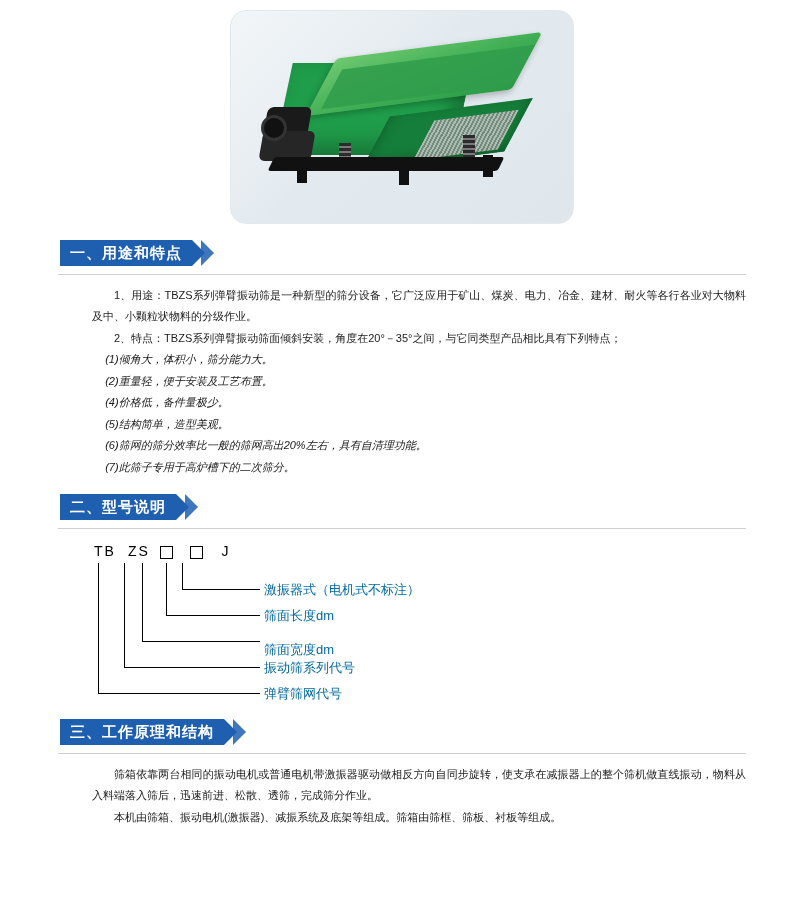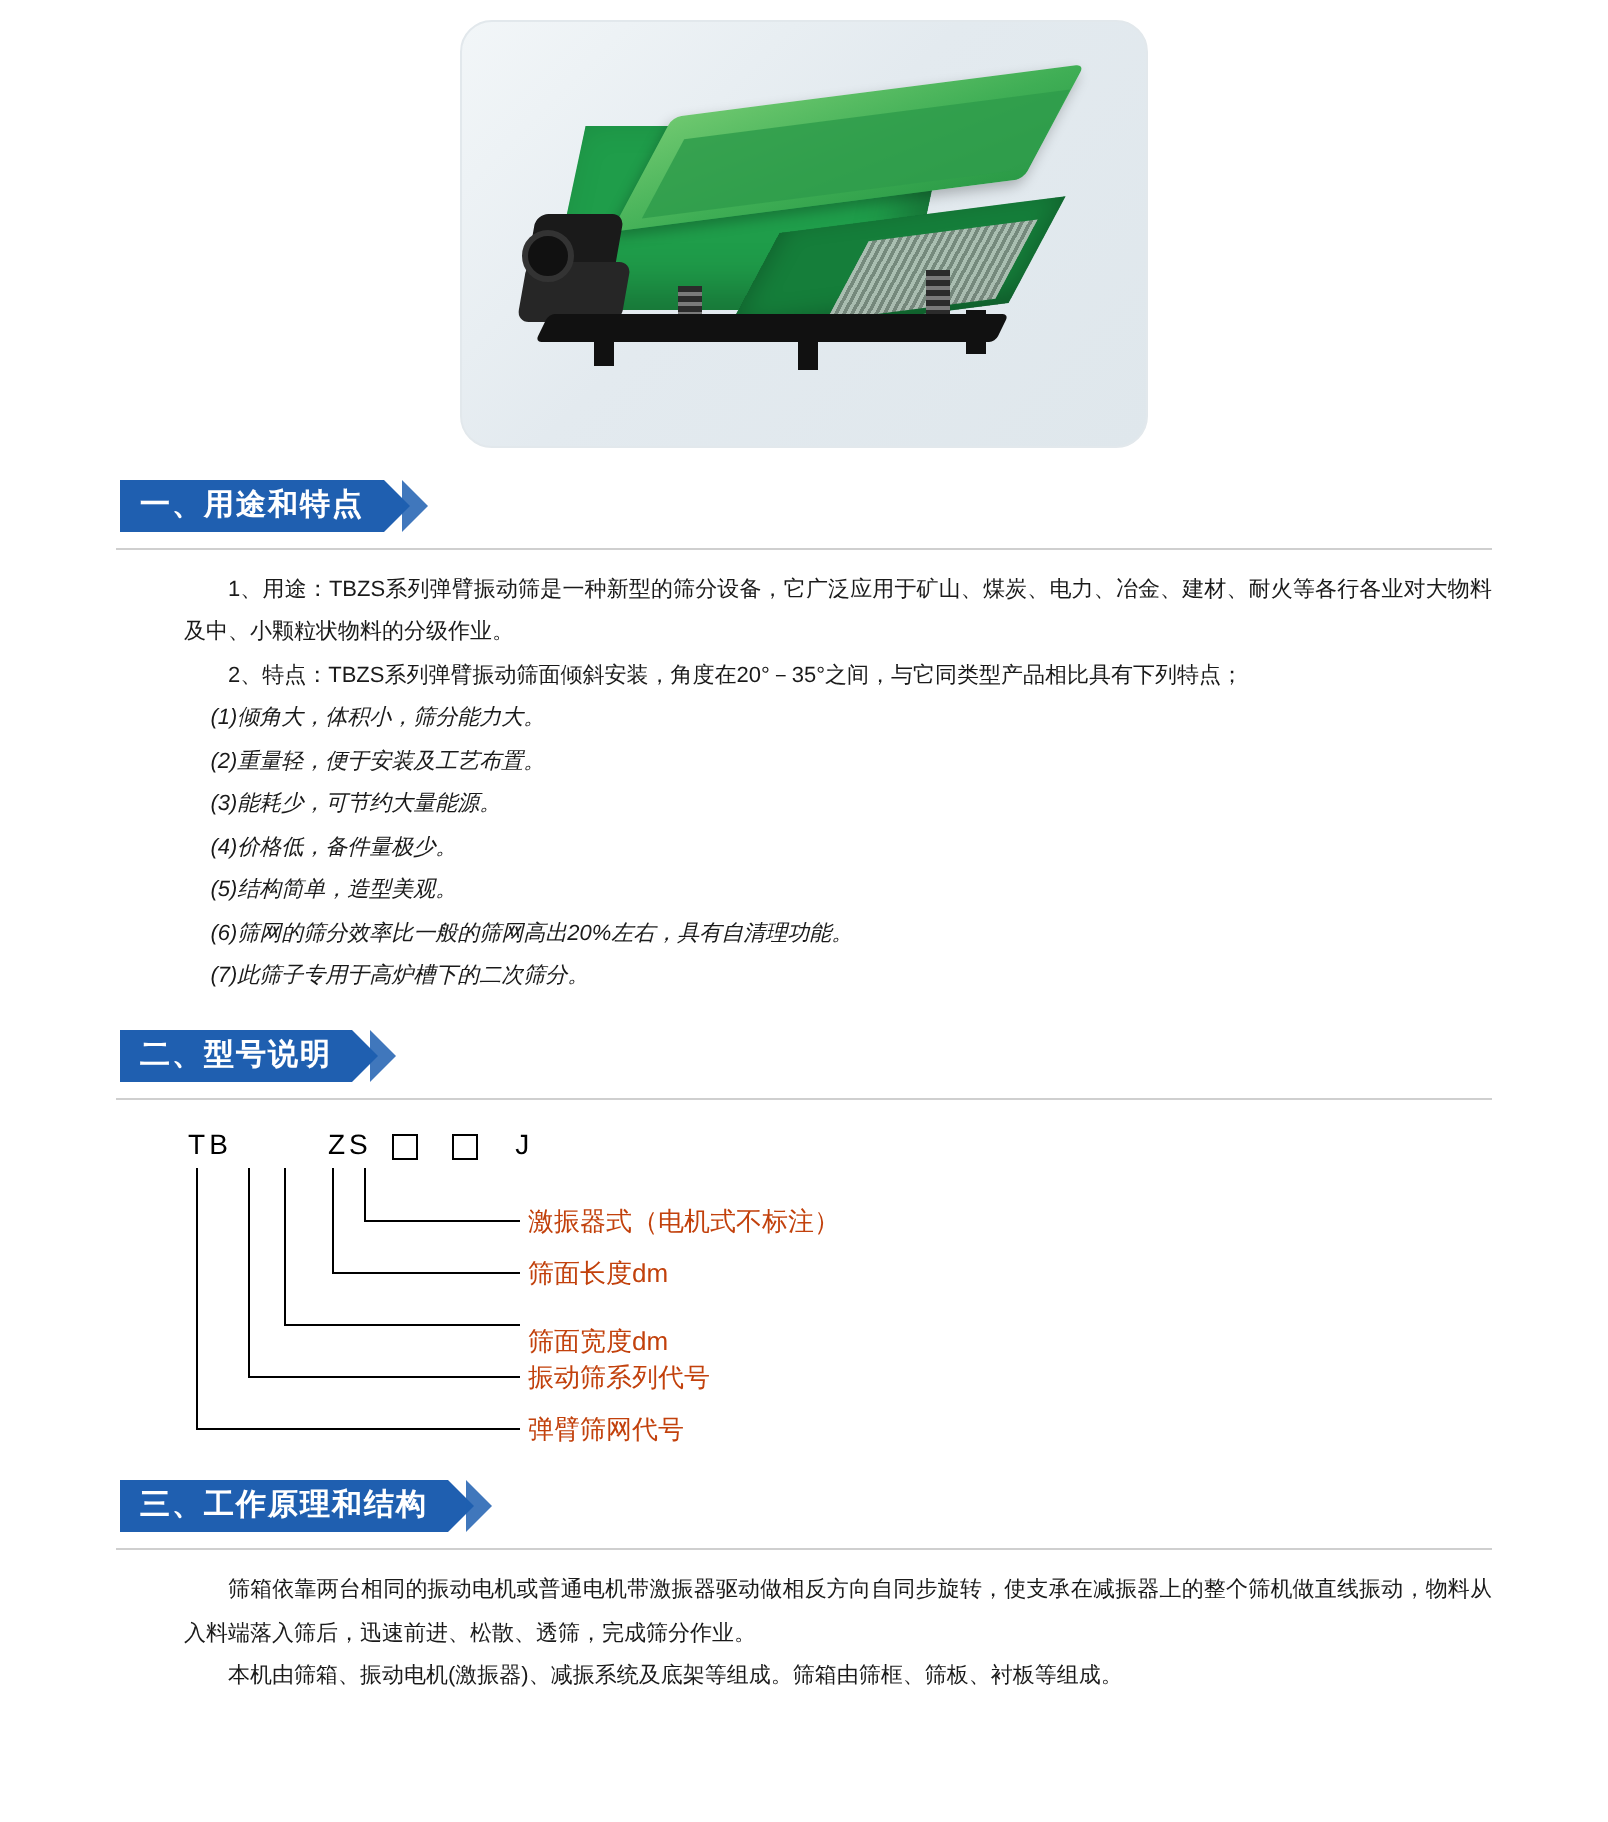--- a/index.html
+++ b/index.html
@@ -185,40 +185,40 @@
   .code-row {
     position: absolute;
     left: 92px; top: 0;
     font-size: 14px;
     letter-spacing: 2px;
     color: #000;
     white-space: nowrap;
   }
   .code-row span { display: inline-block; text-align: center; }
   .code-tb   { width: 26px; }
-  .code-zs   { width: 30px; margin-left: 36px; }
+  .code-zs   { width: 30px; }
   .box {
     display: inline-block;
     width: 13px; height: 13px;
     border: 1px solid #000;
     margin-right: 11px;
     vertical-align: middle;
   }
   .code-j { margin-left: 2px; }
 
   .leader {
     position: absolute;
     background: #000;
   }
   .v { width: 1px; }
   .h { height: 1px; }
   .model-label {
     position: absolute;
     font-size: 13px;
-    color: #c2410c;
+    color: #0369a1;
     white-space: nowrap;
   }
 </style>
 </head>
 <body>
 
 <div class="page">
 
   
   <div class="photo-wrap">
@@ -246,21 +246,20 @@
     <div class="arrow"></div>
     <div class="arrow2"></div>
   </div>
   <hr class="rule">
 
   <div class="body-block">
     <p class="indent2">1、用途：TBZS系列弹臂振动筛是一种新型的筛分设备，它广泛应用于矿山、煤炭、电力、冶金、建材、耐火等各行各业对大物料及中、小颗粒状物料的分级作业。</p>
     <p class="indent2">2、特点：TBZS系列弹臂振动筛面倾斜安装，角度在20°－35°之间，与它同类型产品相比具有下列特点；</p>
     <p class="indent1">(1)倾角大，体积小，筛分能力大。</p>
     <p class="indent1">(2)重量轻，便于安装及工艺布置。</p>
-    <p class="indent1">(3)能耗少，可节约大量能源。</p>
     <p class="indent1">(4)价格低，备件量极少。</p>
     <p class="indent1">(5)结构简单，造型美观。</p>
     <p class="indent1">(6)筛网的筛分效率比一般的筛网高出20%左右，具有自清理功能。</p>
     <p class="indent1">(7)此筛子专用于高炉槽下的二次筛分。</p>
   </div>
 
   
   <div class="section-head">
     <div class="bar">二、型号说明</div>
     <div class="arrow"></div>

